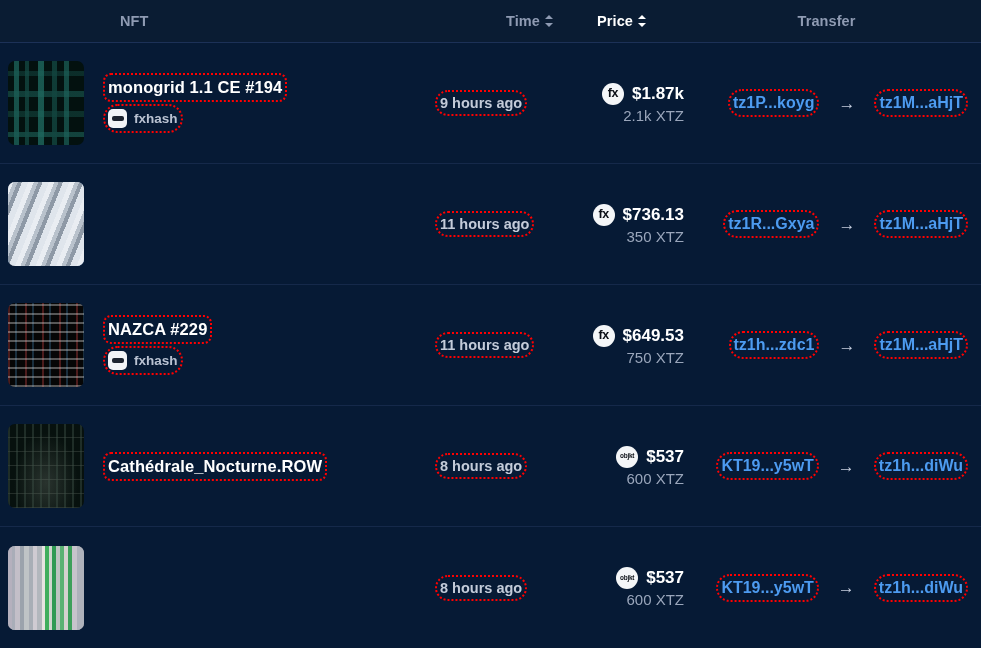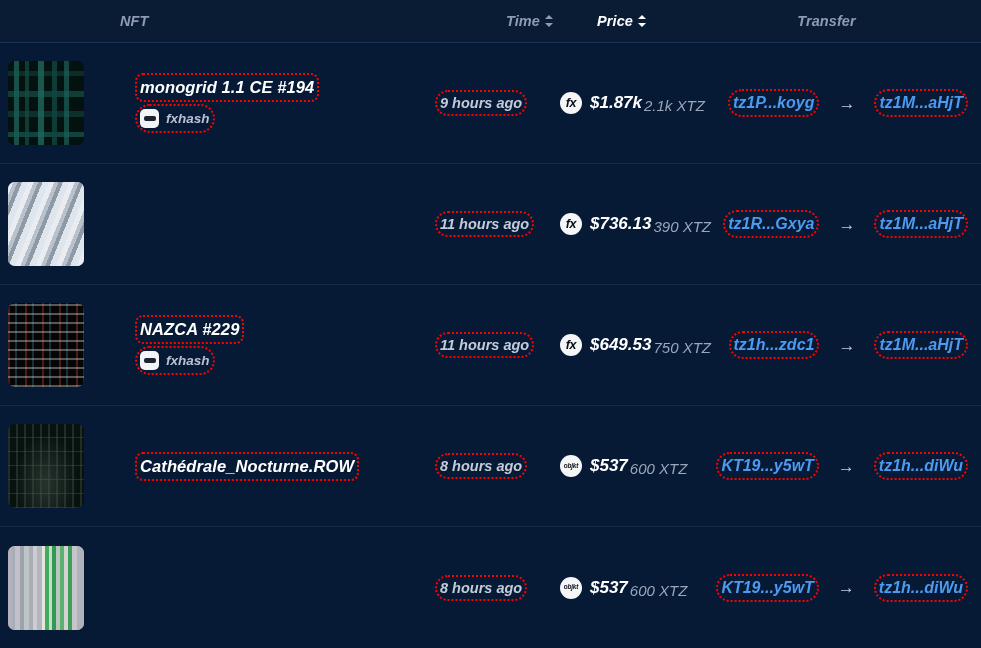--- a/index.html
+++ b/index.html
@@ -15,21 +15,20 @@
     font-family: "Liberation Sans", sans-serif;
     color: #ffffff;
     -webkit-font-smoothing: antialiased;
   }
 
   .table {
     width: 981px;
     height: 648px;
     display: flex;
     flex-direction: column;
-    font-style: italic;
   }
 
   
   .thead {
     height: 43px;
     flex: 0 0 43px;
     display: flex;
     align-items: center;
     background: #0a1c33;
     border-bottom: 1px solid #1c3157;
@@ -137,21 +136,21 @@
         #b4b0bd 0 4px, #a9adb8 4px 7px, #c3bfc8 7px 12px, #9ba3ac 12px 16px,
         #bfc4c6 16px 21px, #a8aeb6 21px 25px, #cfcbd2 25px 29px, #b2b7bd 29px 34px,
         #e6e4e0 34px 37px, #3fae5c 37px 41px, #cfd6cd 41px 44px, #2f9a52 44px 48px,
         #bdc4c0 48px 52px, #5ab272 52px 56px, #d5d2cf 56px 60px, #3da05a 60px 64px,
         #c7c4cb 64px 69px, #aeb2bb 69px 76px),
       repeating-linear-gradient(0deg, rgba(255,255,255,.14) 0 1px, rgba(0,0,0,.10) 1px 3px),
       #b5b2bb;
   }
 
   .nft-info {
-    margin-left: 56px;
+    margin-left: 24px;
     display: flex;
     flex-direction: column;
     align-items: flex-start;
     gap: 12px;
   }
 
   .nft-title {
     font-size: 16.5px;
     font-weight: 700;
     color: #ffffff;
@@ -201,20 +200,21 @@
     font-weight: 700;
     color: #c3cbd9;
     white-space: nowrap;
   }
 
   
   .price-cell {
     width: 130px;
     padding-right: 6px;
     display: flex;
+    flex-direction: column;
     align-items: flex-end;
     gap: 2px;
   }
   .price-top {
     display: flex;
     align-items: center;
     gap: 8px;
   }
   .price-usd {
     font-size: 17px;
@@ -343,21 +343,21 @@
           </div>
       </div>
       <div class="time-cell">
         <span class="time-text ann ann-r">11 hours ago</span>
       </div>
       <div class="price-cell">
         <div class="price-top">
           <span class="mp-badge fx">fx</span>
           <span class="price-usd">$736.13</span>
         </div>
-        <span class="price-xtz">390 XTZ</span>
+        <span class="price-xtz">350 XTZ</span>
       </div>
       <div class="transfer-cell">
         <span class="addr ann ann-r">tz1R...Gxya</span>
         <span class="arrow-icon">→</span>
         <span class="addr ann ann-r">tz1M...aHjT</span>
       </div>
     </div>
 
     <div class="row">
       <div class="nft-cell">

